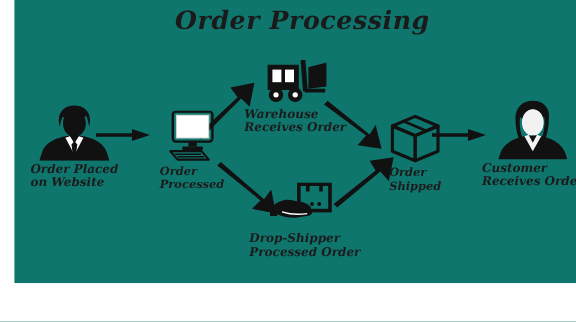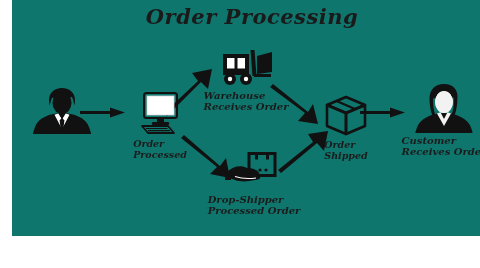--- a/index.html
+++ b/index.html
@@ -157,20 +157,22 @@
 
         <path d="M31 27c-12 0-24 5-27 14 -1.5 4-2 6-2 7h58c0-1-.5-3-2-7 -3-9-15-14-27-14z" fill="#111"></path>
 
         <path d="M24.5 29.5 L31 41 L37.5 29.5 L34.5 28.2 L31 35 L27.5 28.2 Z" fill="#fff"></path>
 
         <path d="M23.5 28.8 L27.2 27.6 L31 33.4 L34.8 27.6 L38.5 28.8 L31 43 Z" fill="#fff"></path>
 
         <path d="M31 31.5 L33.4 34.4 L32.2 44 L31 46.5 L29.8 44 L28.6 34.4 Z" fill="#111"></path>
       </svg>
     </span>
+    <span class="caption">Order Placed
+on Website</span>
   </div>
 
   <div class="node" id="node-order-processed">
     <span class="glyph">
       <svg width="52" height="44" viewBox="0 0 52 44">
 
         <rect x="10" y="1" width="33" height="25" rx="2.5" fill="none" stroke="#111" stroke-width="2"></rect>
         <rect x="13" y="4" width="27" height="19" fill="#fff" stroke="#d6d6d6" stroke-width="0.8"></rect>
 
         <path d="M23 26 h7 v4 h-7 z" fill="#111"></path>

